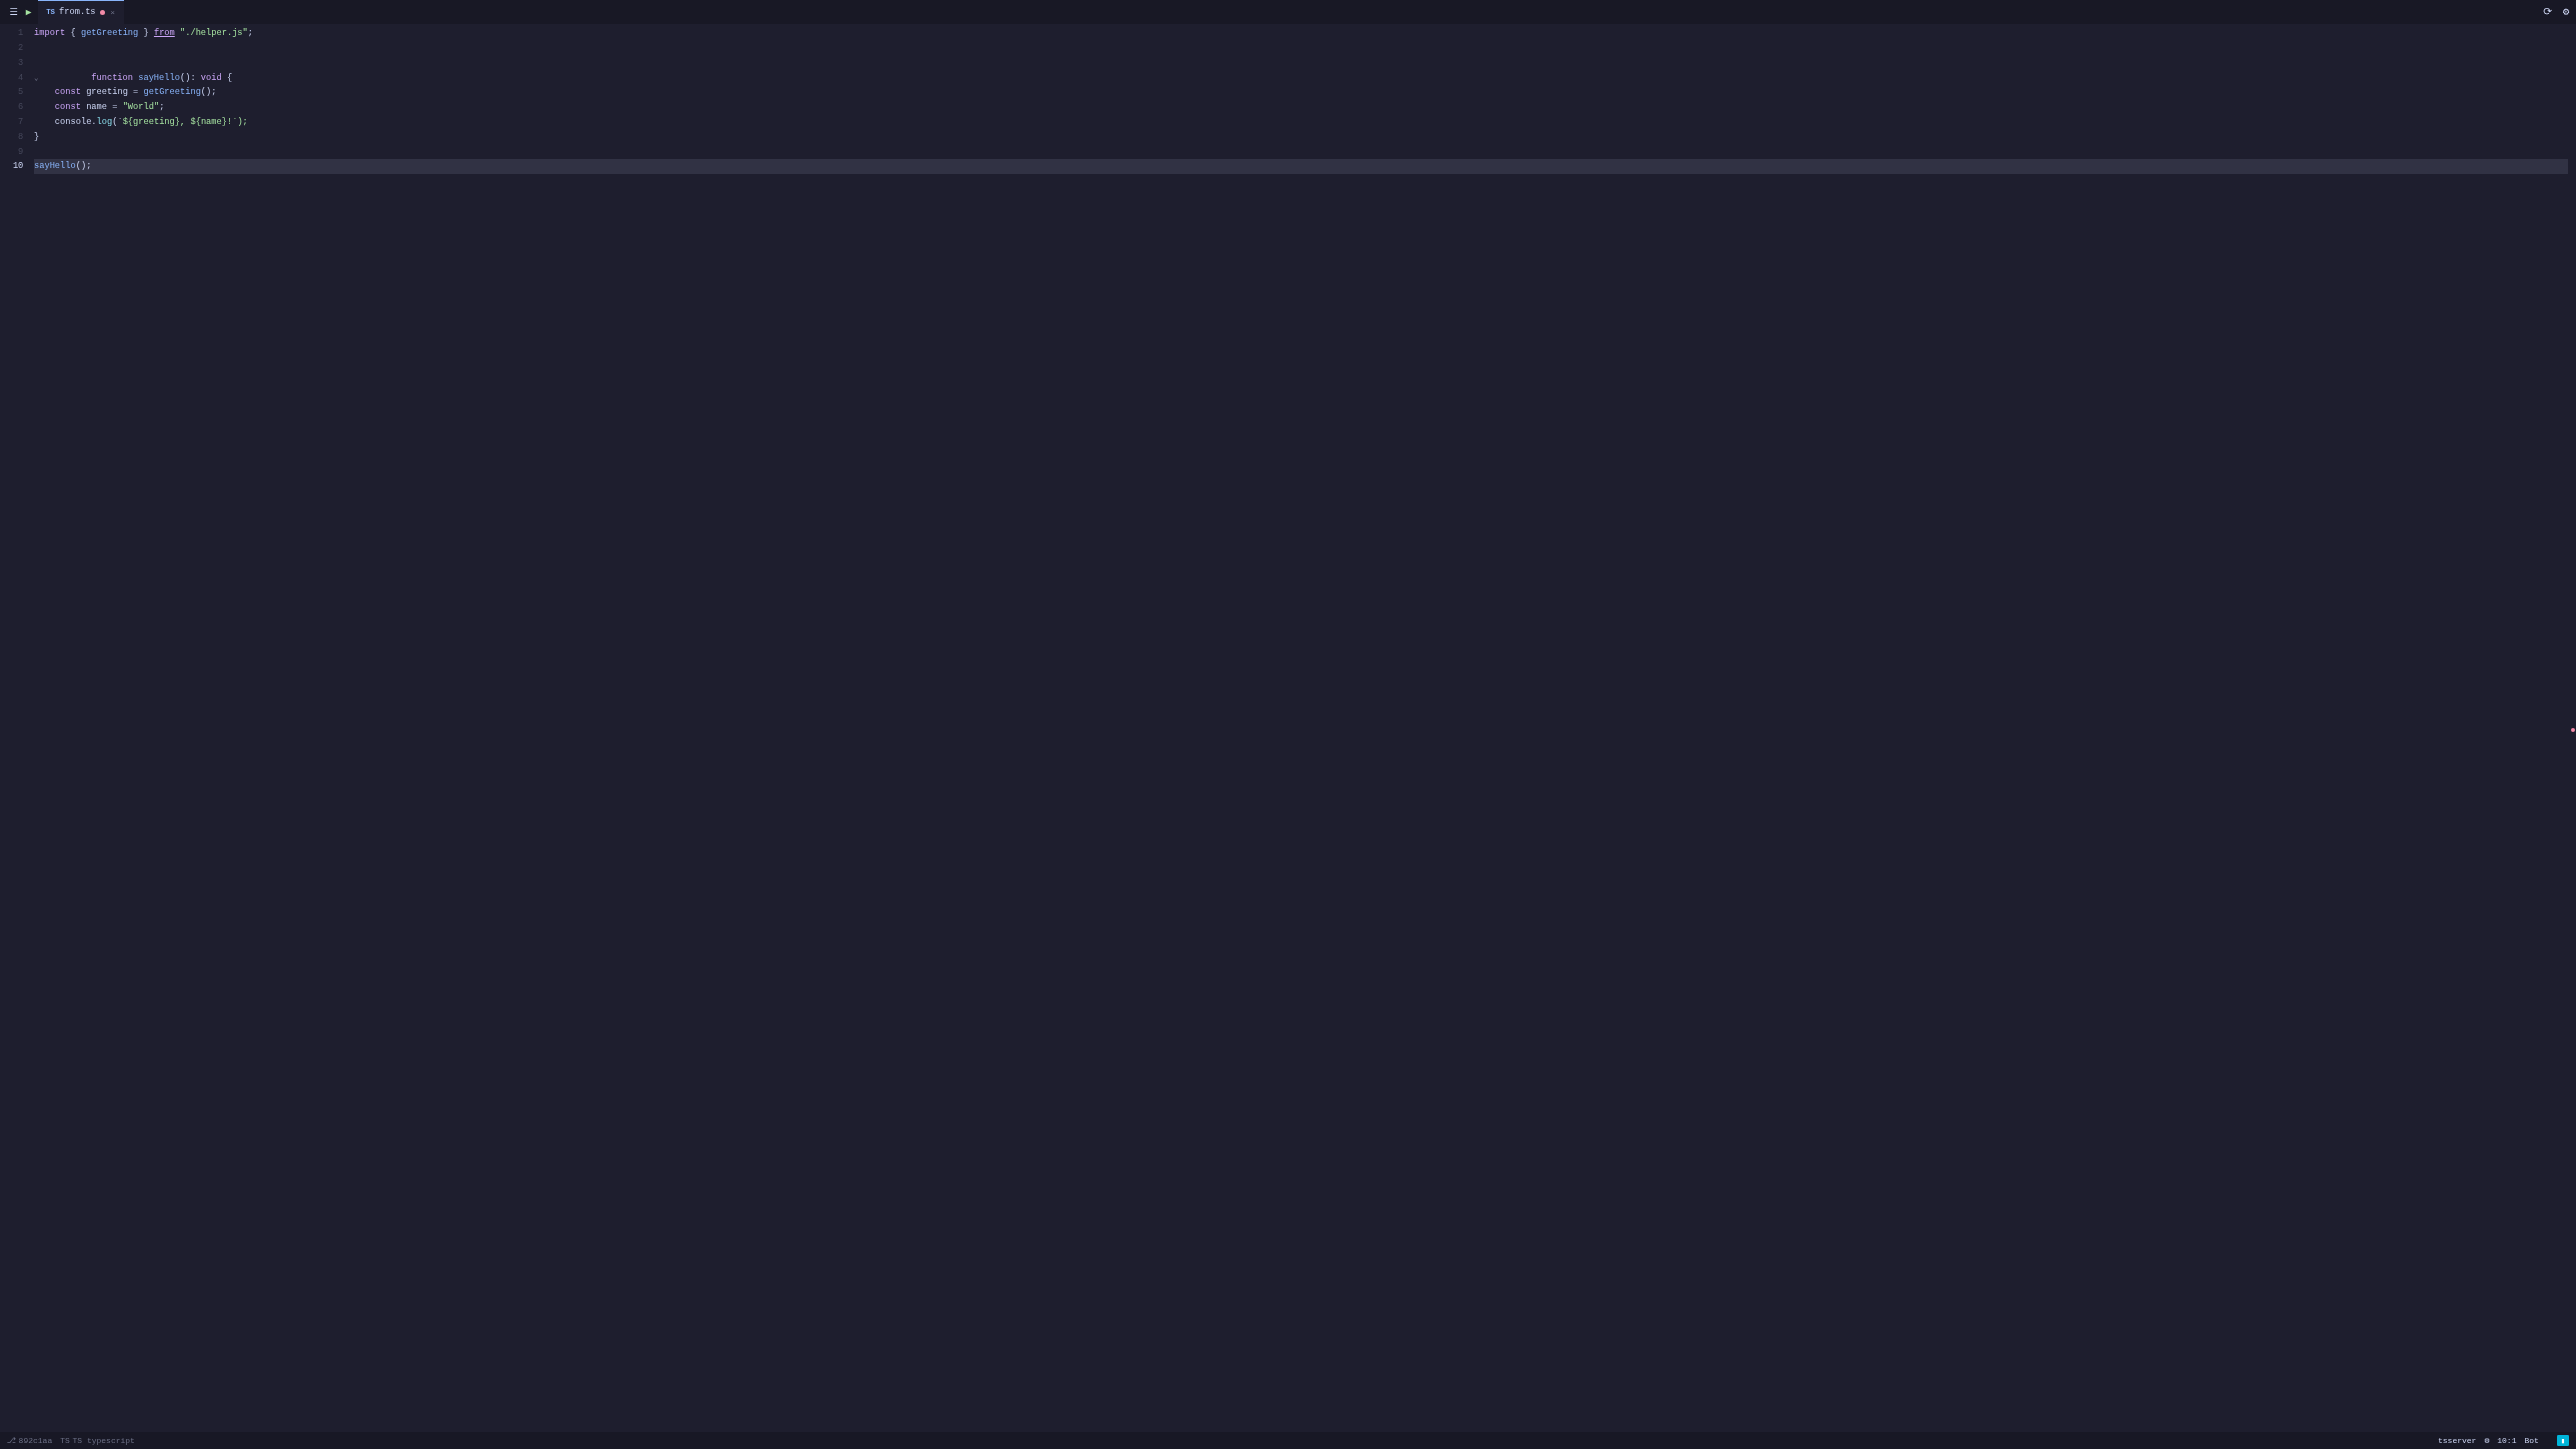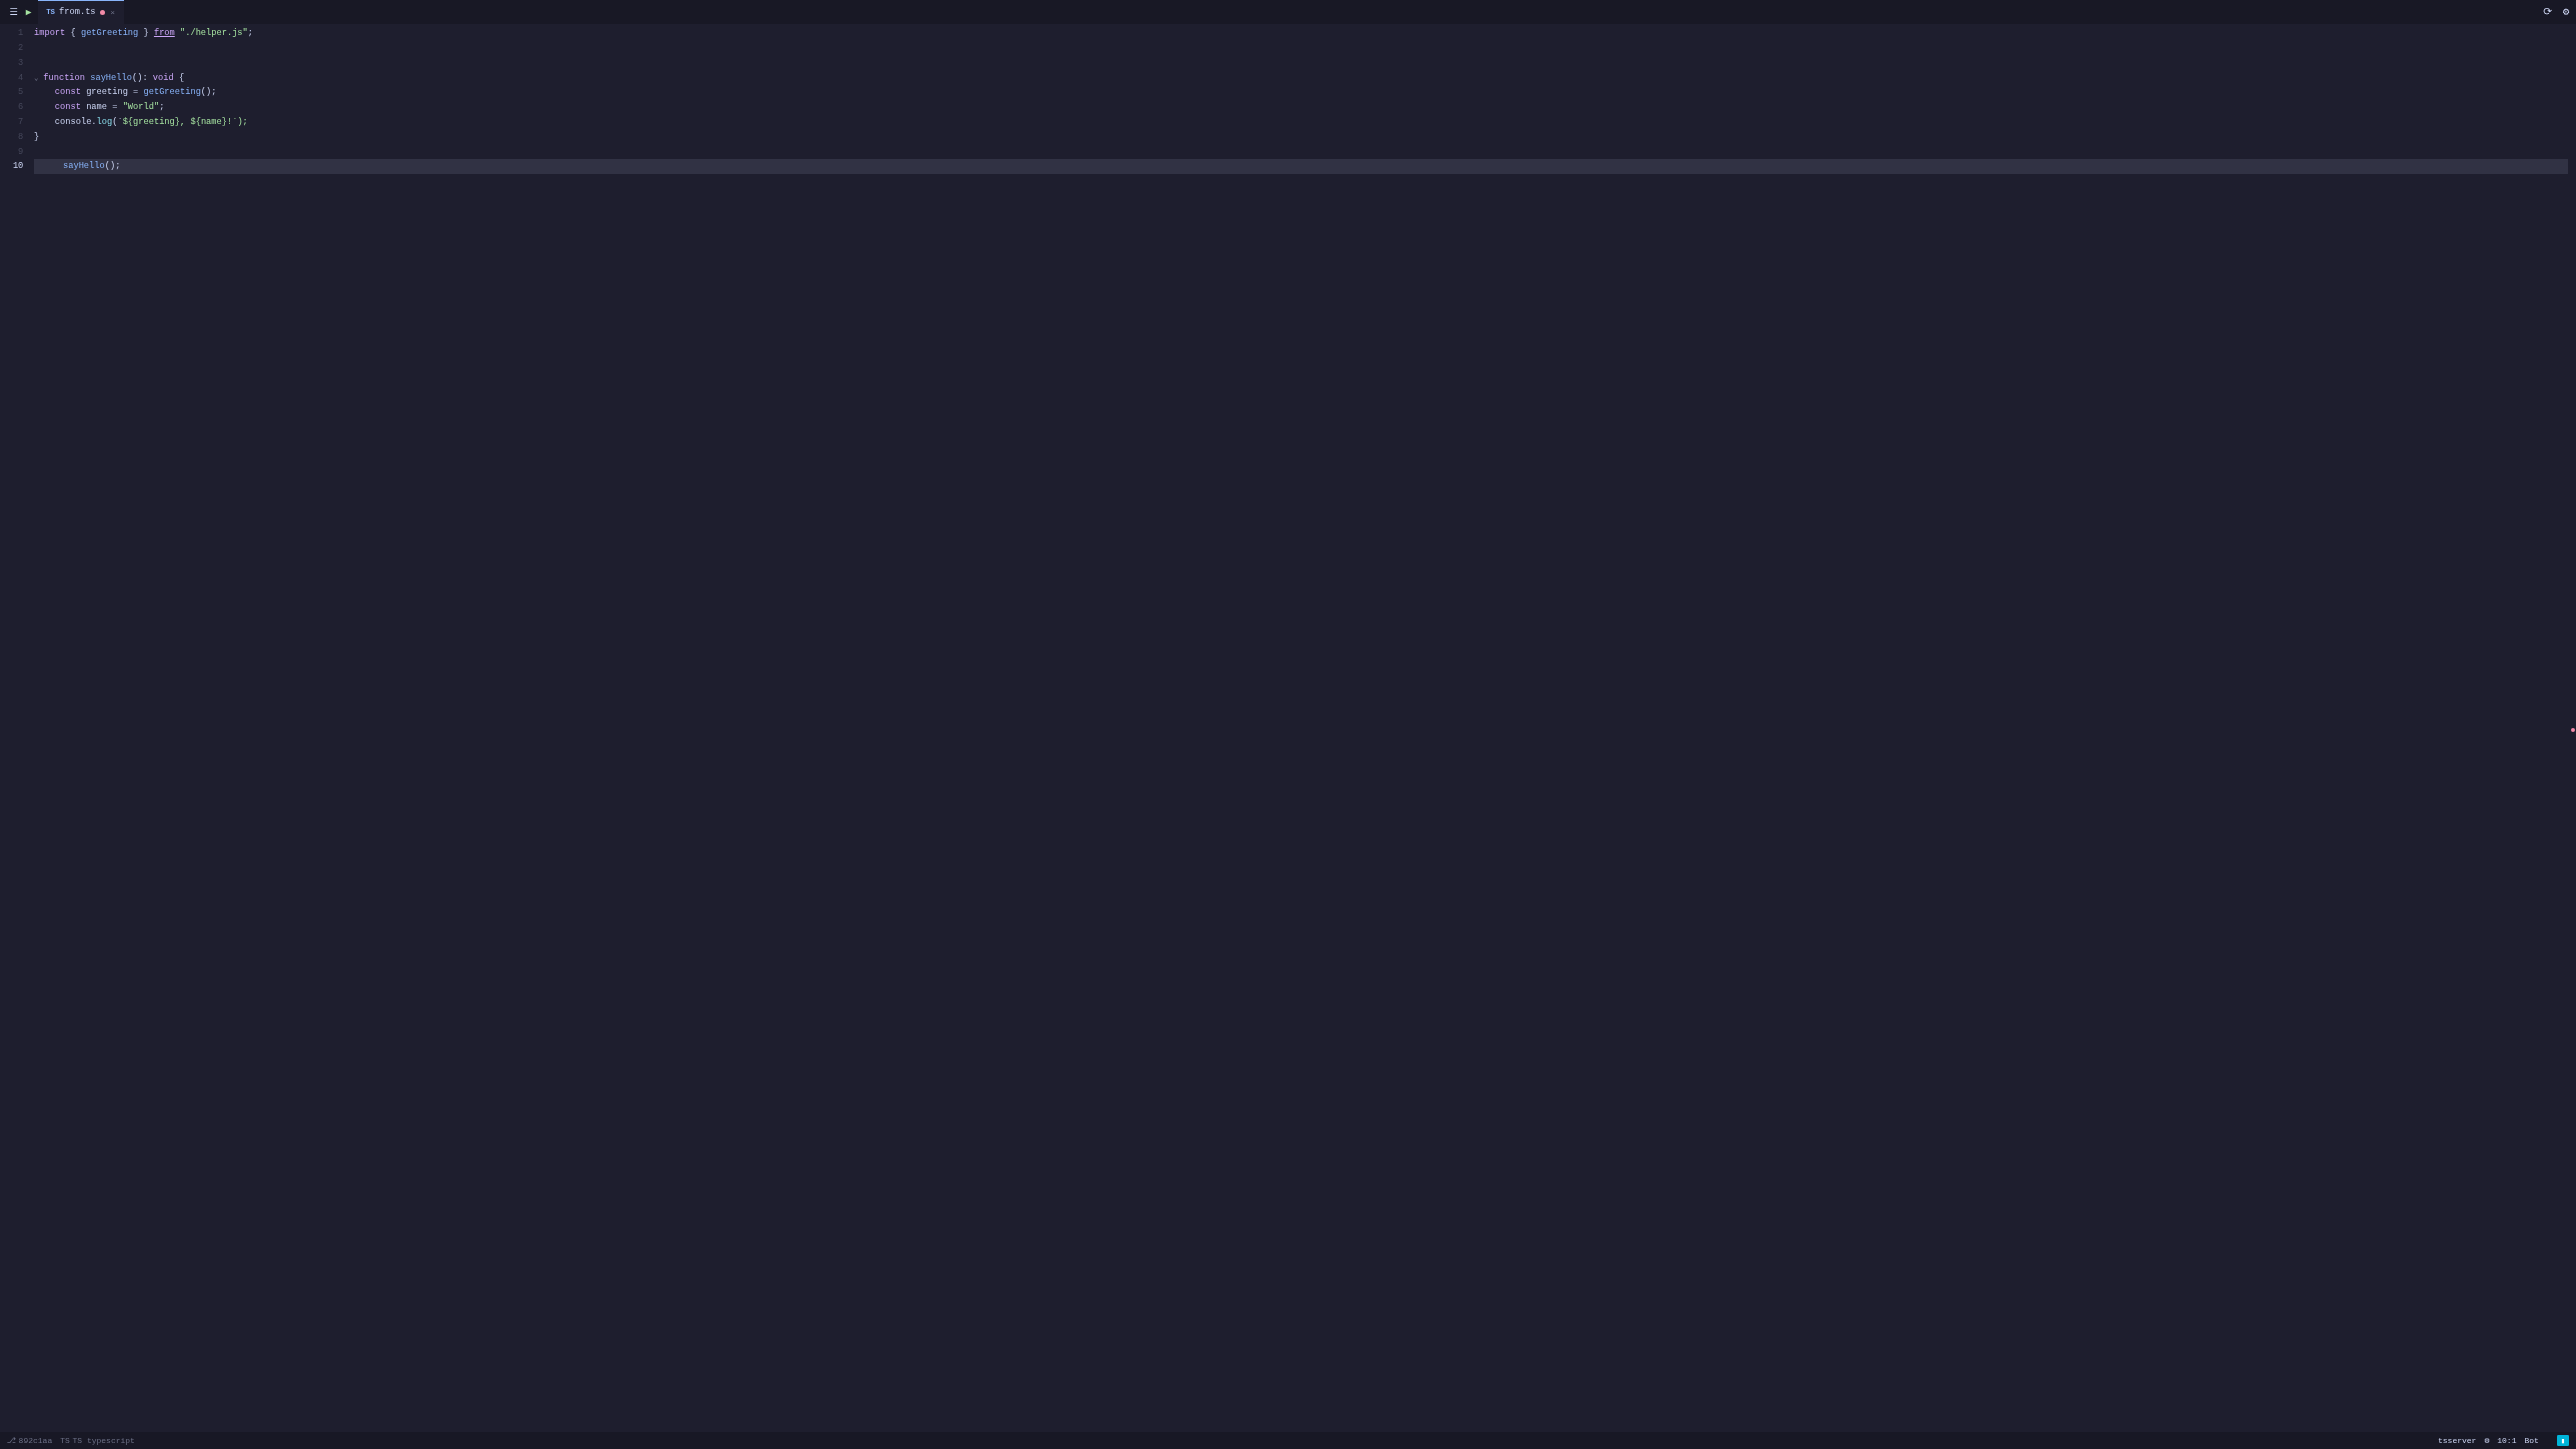--- a/index.html
+++ b/index.html
@@ -138,21 +138,21 @@
       position: relative;
     }
 
     .code-line.highlighted {
       background: #313244;
     }
 
     
     .kw-import { color: #cba6f7; }
     .kw-from { color: #cba6f7; text-decoration: underline; }
-    .kw-function { color: #cba6f7; }
+    .kw-function { color: #cba6f7; margin-left: 48px; }
     .kw-const { color: #cba6f7; }
     .kw-void { color: #cba6f7; }
 
     .fn-name { color: #89b4fa; }
     .fn-call { color: #89b4fa; }
 
     .str-val { color: #a6e3a1; }
     .template-str { color: #a6e3a1; }
 
     .punc { color: #cdd6f4; }
@@ -298,21 +298,21 @@
     <div class="code-content" id="code-content-container">
     <div class="code-line"><div style="display: flex; align-items: center; position: relative;"><span><span class="kw-import">import</span><span class="punc"> { </span><span class="fn-name">getGreeting</span><span class="punc"> } </span><span class="kw-from">from</span><span class="punc"> </span><span class="str-val">"./helper.js"</span><span class="punc">;</span></span></div></div>
         <div class="code-line"><div style="display: flex; align-items: center; position: relative;"><span>&nbsp;</span></div></div>
         <div class="code-line"><div style="display: flex; align-items: center; position: relative;"><span>&nbsp;</span></div></div>
         <div class="code-line"><div style="display: flex; align-items: center; position: relative;"><span style="color: rgb(108, 112, 134); font-size: 7.4px; cursor: pointer; margin-right: 1.3px; width: 8px; display: inline-block; user-select: none;">⌄</span><span><span class="kw-function">function</span><span class="punc"> </span><span class="fn-name">sayHello</span><span class="punc">(): </span><span class="kw-void">void</span><span class="punc"> {</span></span></div></div>
         <div class="code-line"><div style="display: flex; align-items: center; position: relative;"><span><span class="punc">    </span><span class="kw-const">const</span><span class="var-name"> greeting = </span><span class="fn-call">getGreeting</span><span class="punc">();</span></span></div></div>
         <div class="code-line"><div style="display: flex; align-items: center; position: relative;"><span><span class="punc">    </span><span class="kw-const">const</span><span class="var-name"> name = </span><span class="str-val">"World"</span><span class="punc">;</span></span></div></div>
         <div class="code-line"><div style="display: flex; align-items: center; position: relative;"><span><span class="var-name">    console</span><span class="punc">.</span><span class="method">log</span><span class="punc">(`</span><span class="template-str">${greeting}</span><span class="template-str">, </span><span class="template-str">${name}</span><span class="template-str">!`);</span></span></div></div>
         <div class="code-line"><div style="display: flex; align-items: center; position: relative;"><span><span class="punc">}</span></span></div></div>
         <div class="code-line"><div style="display: flex; align-items: center; position: relative;"><span>&nbsp;</span></div></div>
-        <div class="code-line highlighted"><div style="display: flex; align-items: center; position: relative; padding-left: 29px;"><span><span class="fn-call">sayHello</span><span class="punc">();</span></span></div></div>
+        <div class="code-line highlighted"><div style="display: flex; align-items: center; position: relative;"><span><span class="fn-call">sayHello</span><span class="punc">();</span></span></div></div>
       </div>
 
     <div class="minimap">
       <div class="minimap-dot"></div>
     </div>
   </div>
 </div>
 
 <div class="status-bar">
   <div class="status-left">

